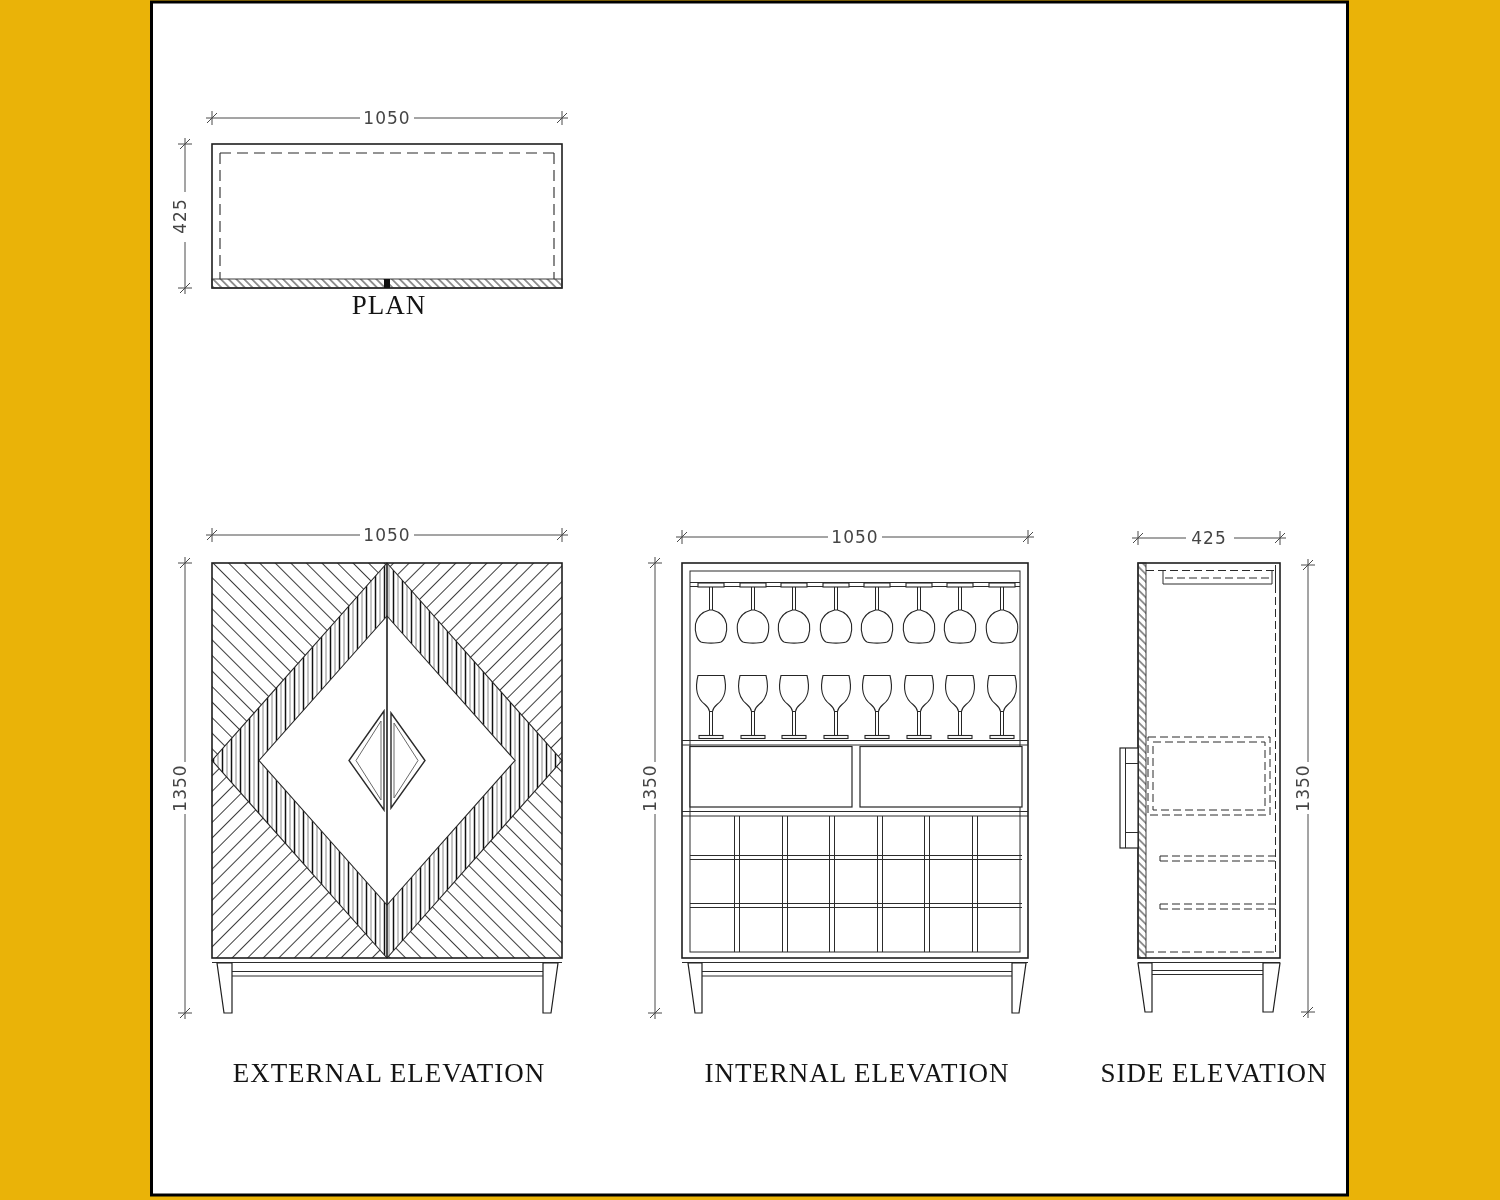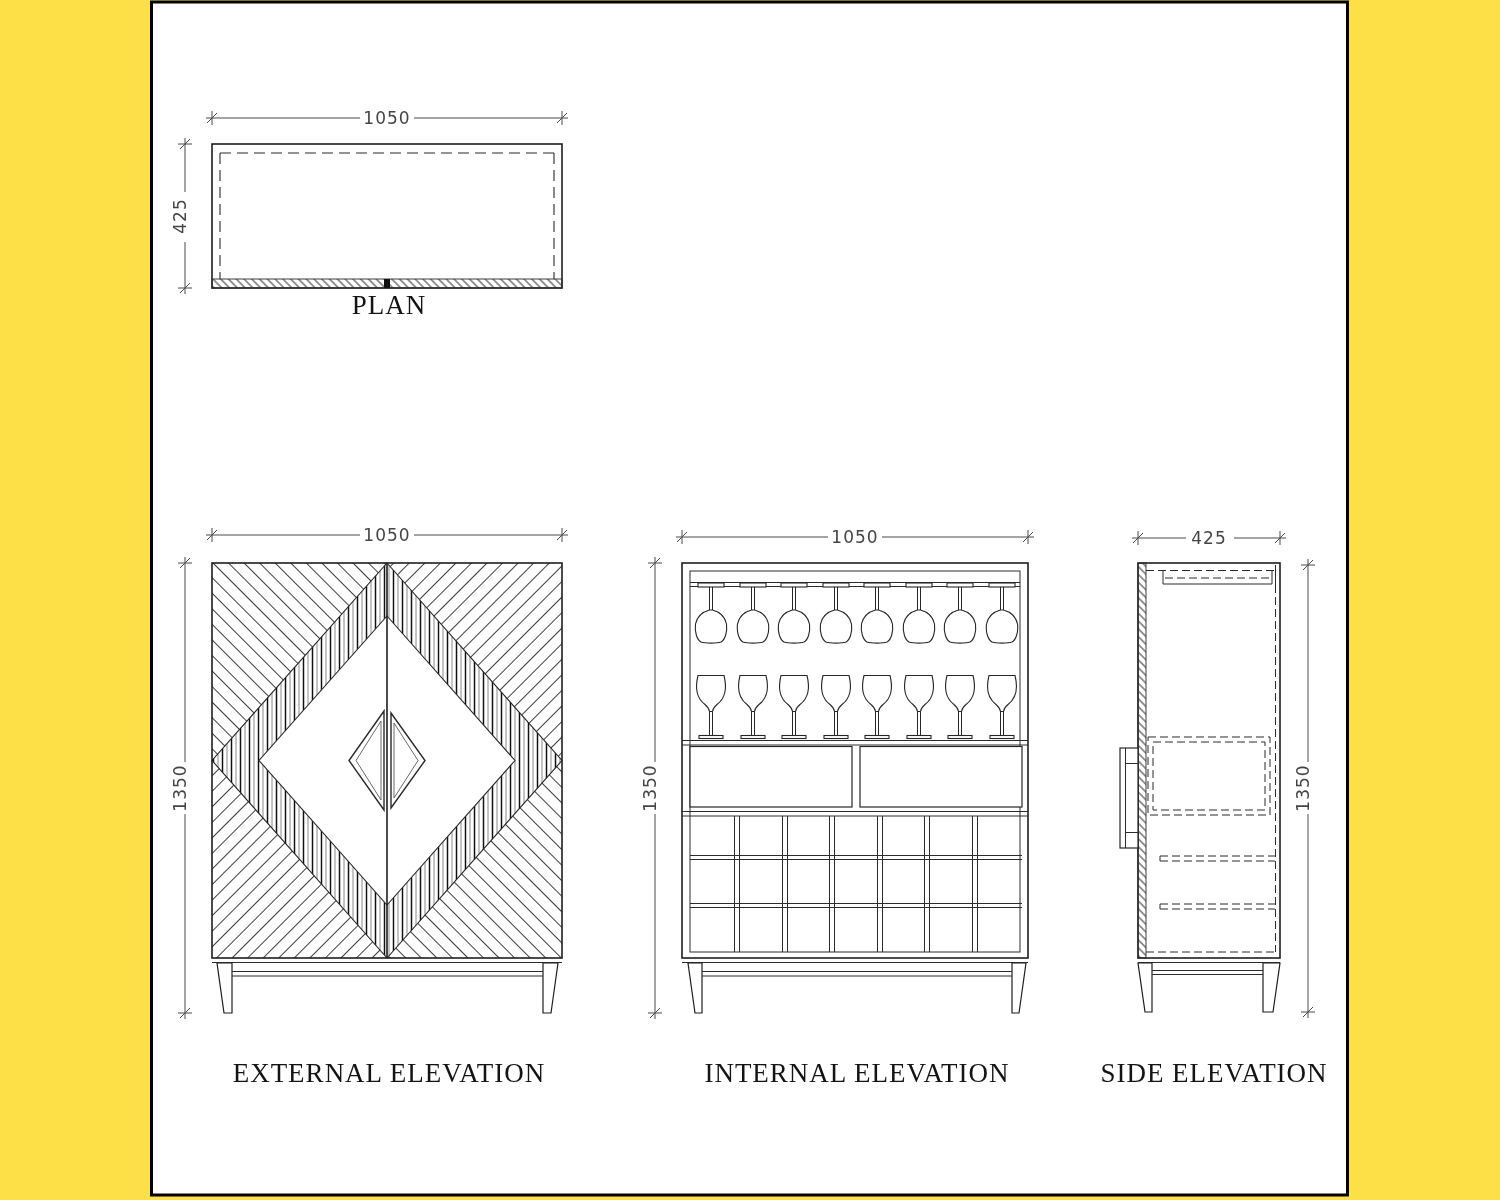--- a/index.html
+++ b/index.html
@@ -1,16 +1,16 @@
 <!DOCTYPE html>
 <html><head>
 <meta charset="utf-8">
 <style>
   html,body{margin:0;padding:0;background:#fff;}
-  .sheet{position:relative;width:1500px;height:1200px;background:#fde047;overflow:hidden;
+  .sheet{position:relative;width:1500px;height:1200px;background:#eab308;overflow:hidden;
          font-family:"Liberation Sans",sans-serif;}
   svg{display:block;}
   .dim-text{font-family:"DejaVu Sans",sans-serif;font-size:17px;letter-spacing:1px;fill:#454545;}
   .view-label{font-family:"Liberation Serif",serif;font-size:27px;letter-spacing:1px;fill:#141414;}
   .outline{fill:none;stroke:#1f1f1f;stroke-width:1.6;}
   .thin{fill:none;stroke:#2c2c2c;stroke-width:1;}
   .dash{fill:none;stroke:#2a2a2a;stroke-width:1.1;stroke-dasharray:11 6;}
   .dash2{fill:none;stroke:#2a2a2a;stroke-width:1;stroke-dasharray:8 4;}
   .dim{fill:none;stroke:#4a4a4a;stroke-width:1;}
   .glass{fill:#ffffff;stroke:#262626;stroke-width:1.1;}

